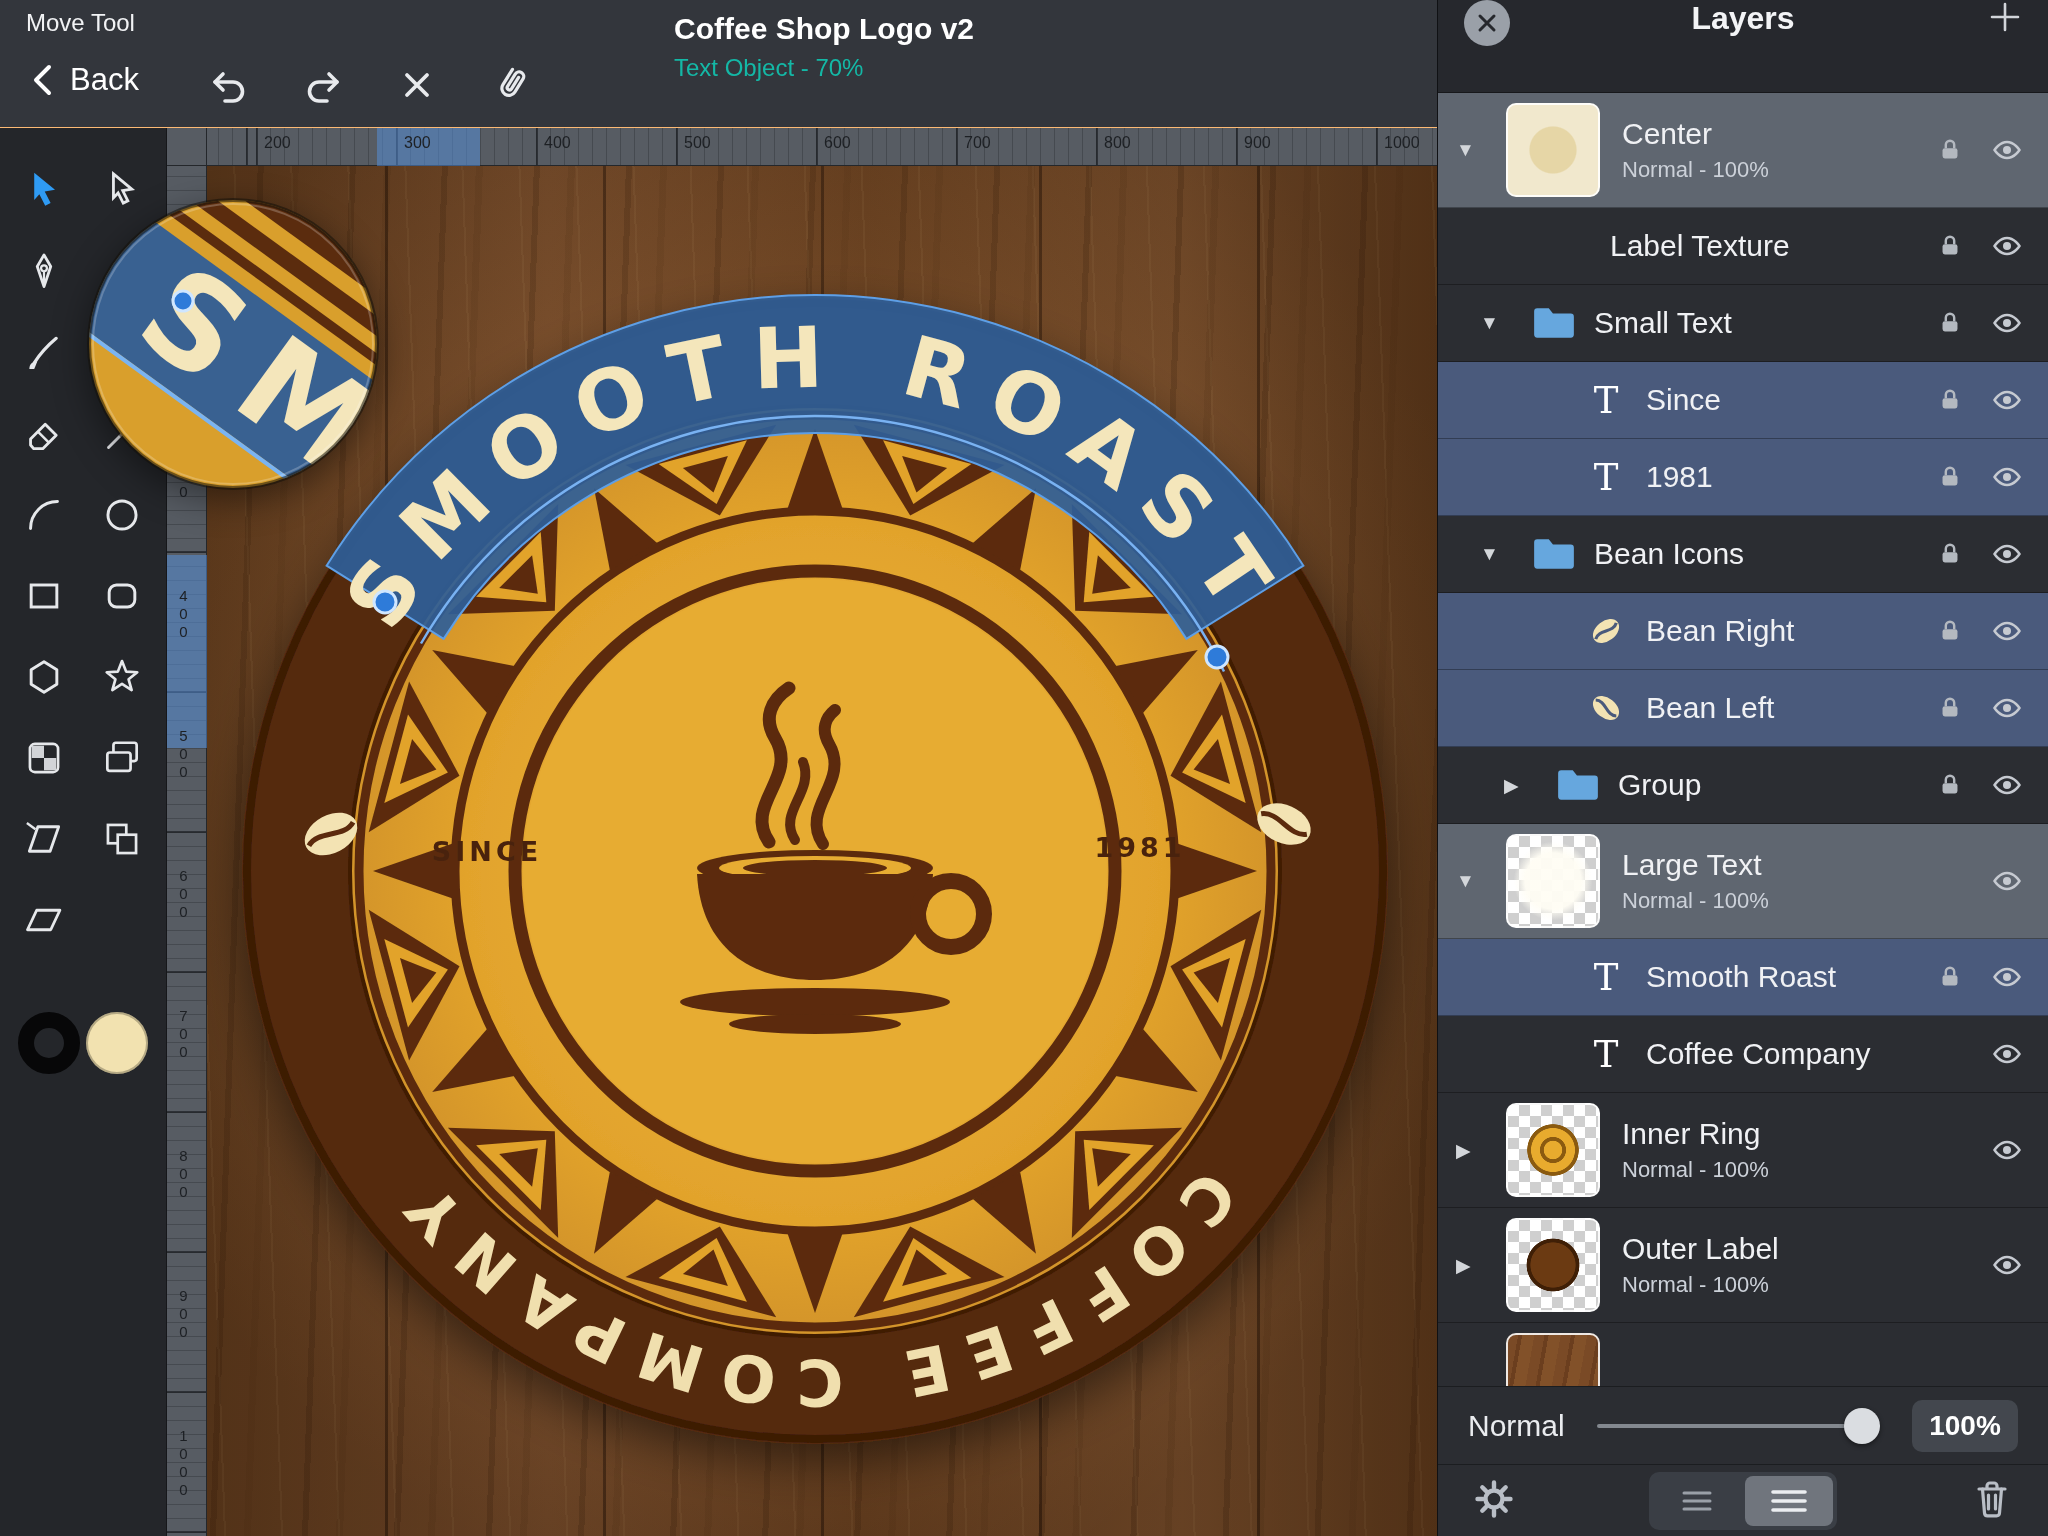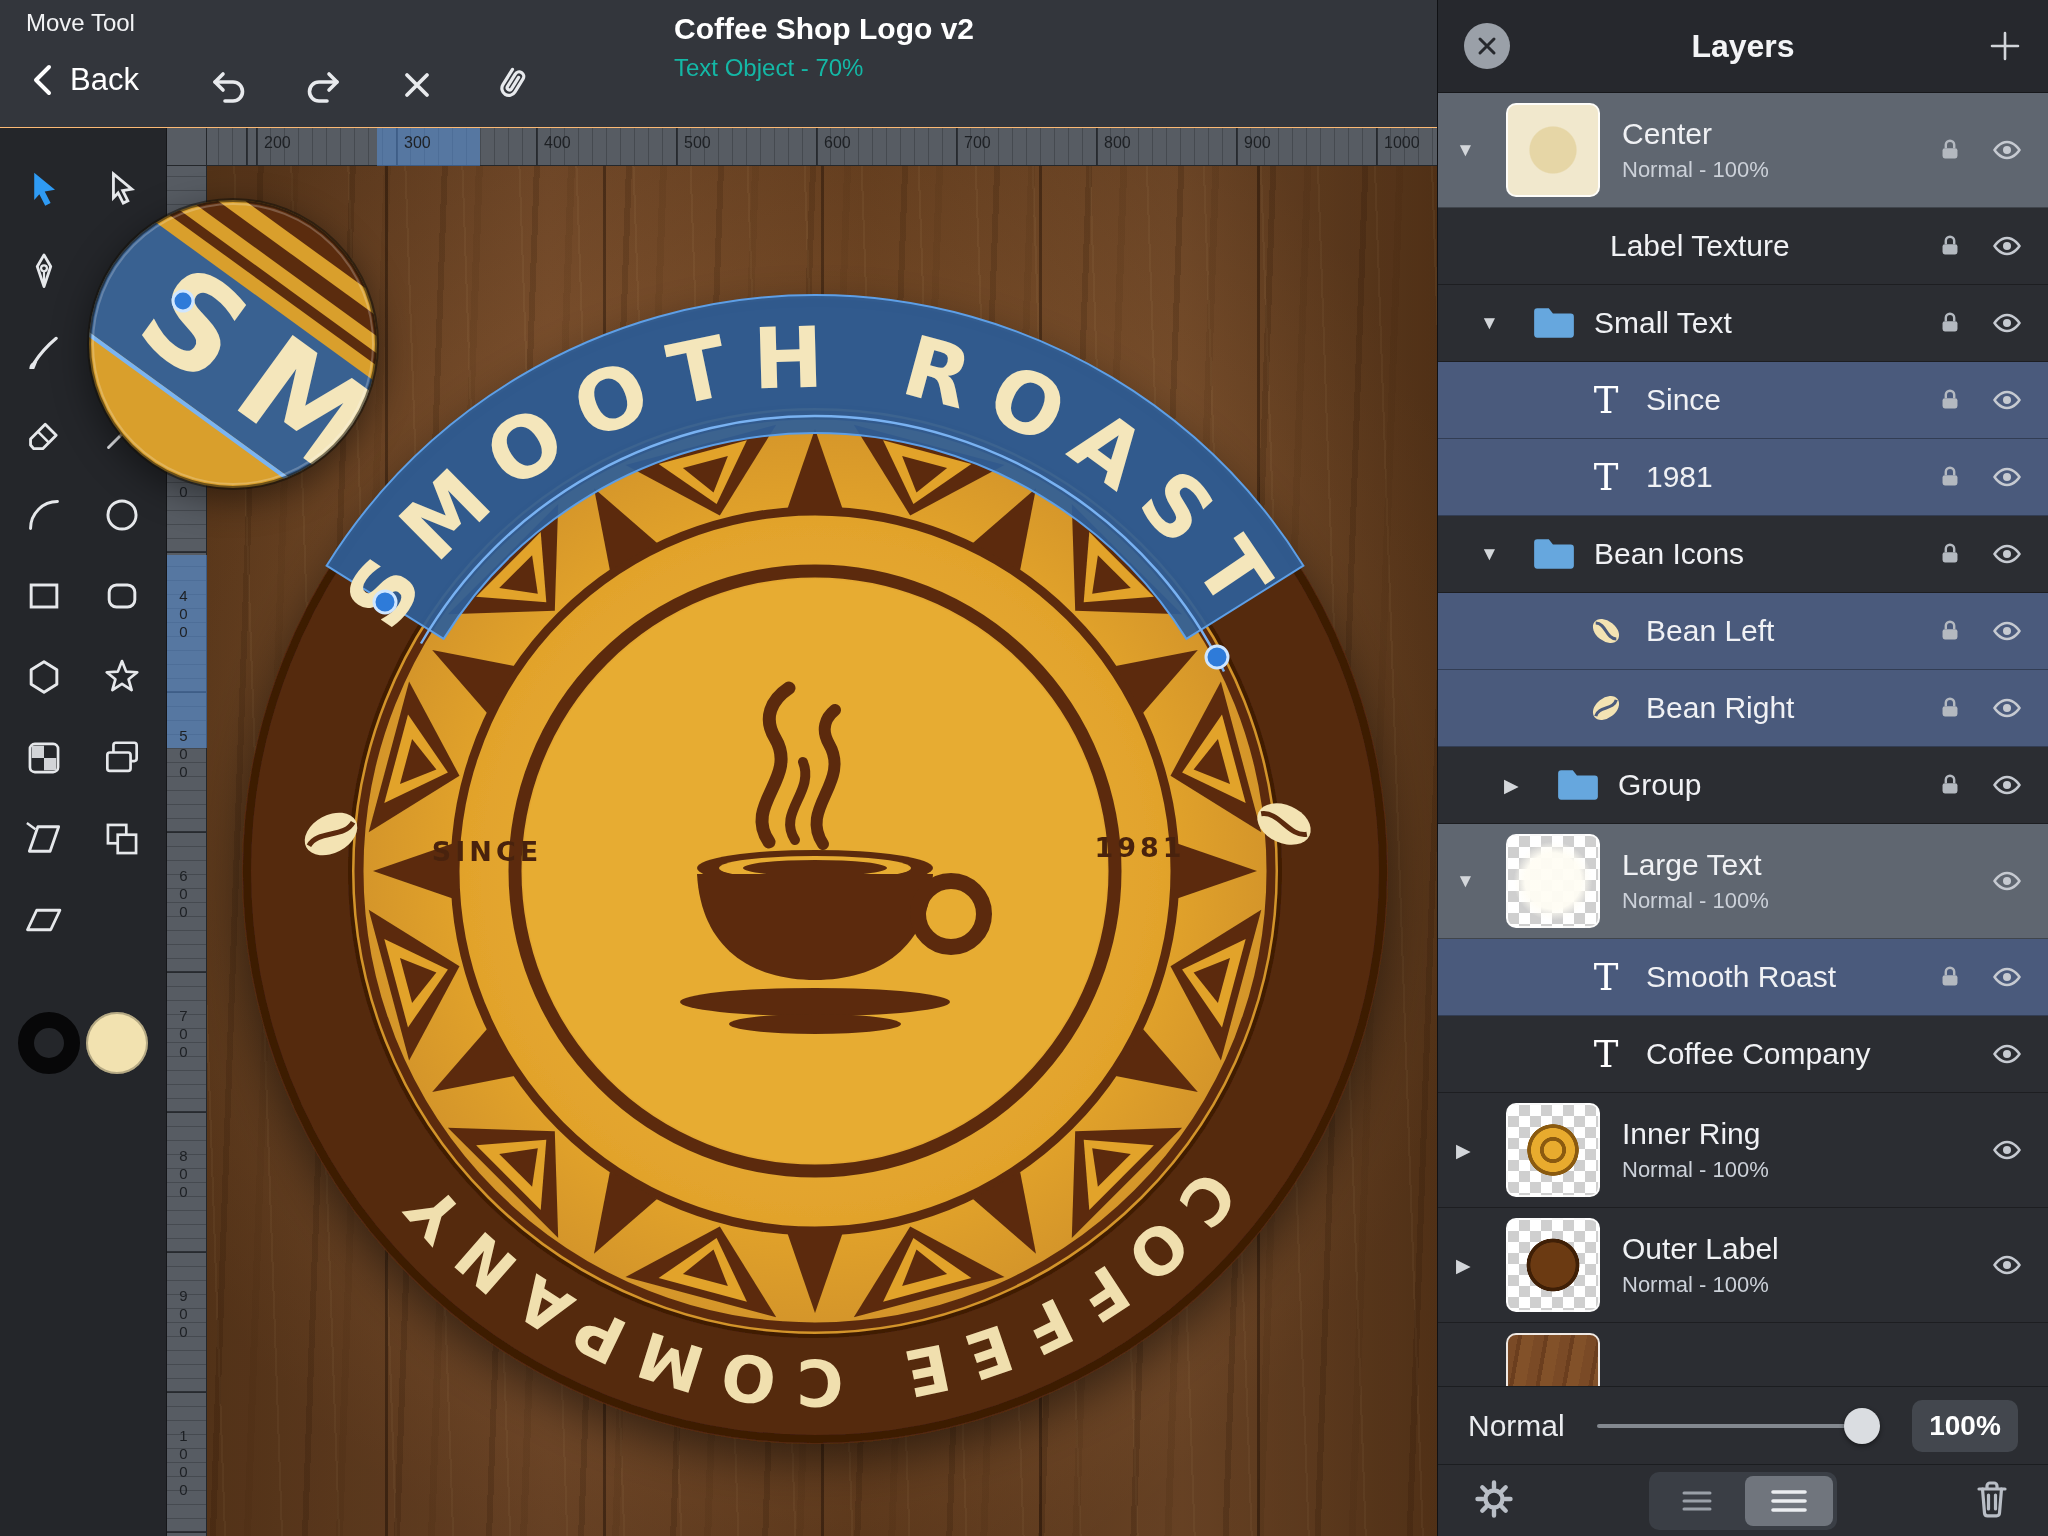--- a/index.html
+++ b/index.html
@@ -60,21 +60,21 @@
     border-right:1px solid #24272b;border-bottom:1px solid #24272b;}
   .hl-top{position:absolute;left:210px;top:0;width:103px;height:38px;background:rgba(86,146,224,.5);}
   .hl-left{position:absolute;left:0;top:389px;width:40px;height:193px;background:rgba(86,146,224,.5);}
 
   #loupe{position:absolute;left:86px;top:197px;width:294px;height:294px;z-index:8;
     filter:drop-shadow(0 10px 18px rgba(0,0,0,.45));}
 
   
   #layers-panel{position:absolute;right:0;top:0;width:611px;height:1536px;background:#2b2d32;z-index:6;
     display:flex;flex-direction:column;border-left:1px solid #101114;}
-  .lp-header{height:93px;flex:none;display:flex;align-items:center;position:relative;
+  .lp-header{height:93px;flex:none;display:flex;align-items:flex-start;position:relative;
     background:#26282d;border-bottom:1px solid #17181b;}
   .lp-title{position:absolute;left:0;right:0;text-align:center;font-size:32px;font-weight:bold;color:#f3f4f6;}
   .lp-close{width:46px;height:46px;border-radius:50%;background:#9aa0a8;margin-left:26px;z-index:1;
     display:flex;align-items:center;justify-content:center;}
   .lp-add{margin-left:auto;margin-right:26px;z-index:1;display:flex;}
   #layer-rows{flex:1;overflow:hidden;}
   .lrow{height:77px;flex:none;display:flex;align-items:center;padding:0 26px 0 18px;
     border-bottom:1px solid rgba(0,0,0,.32);}
   .lrow.big{height:115px;}
   .sel-gray{background:#5f6670;}
@@ -587,52 +587,52 @@
             <svg width="30" height="30" viewBox="0 0 30 30">
               <path d="M15 7C7.5 7 2.5 15 2.5 15S7.5 23 15 23s12.5-8 12.5-8S22.5 7 15 7z" fill="none" stroke="#c6cad1" stroke-width="2.4"></path>
               <circle cx="15" cy="15" r="4" fill="#c6cad1"></circle>
             </svg>
           </span>
         </div>
         <div class="lrow sel-blue">
           <span class="disc" style="margin-left:76px"></span>
           <span class="licon">
             <svg width="46" height="46" viewBox="0 0 44 44">
+              <g transform="rotate(-38 22 22)">
+                <ellipse cx="22" cy="22" rx="14" ry="9.5" fill="#f3e3b3"></ellipse>
+                <path d="M9.5 22c8-6 17 6 25 0" fill="none" stroke="#4a5a7c" stroke-width="3"></path>
+              </g>
+            </svg>
+          </span>
+          <span class="lname-wrap">
+            <span class="lname">Bean Right</span>
+          </span>
+          <span class="rgt">
+            <svg width="28" height="28" viewBox="0 0 30 30">
+              <rect x="7" y="13" width="16" height="11" rx="2.5" fill="#b4b9c0"></rect>
+              <path d="M10.5 13V9.5a4.5 4.5 0 0 1 9 0V13" fill="none" stroke="#b4b9c0" stroke-width="2.6"></path>
+            </svg>
+            <svg width="30" height="30" viewBox="0 0 30 30">
+              <path d="M15 7C7.5 7 2.5 15 2.5 15S7.5 23 15 23s12.5-8 12.5-8S22.5 7 15 7z" fill="none" stroke="#c6cad1" stroke-width="2.4"></path>
+              <circle cx="15" cy="15" r="4" fill="#c6cad1"></circle>
+            </svg>
+          </span>
+        </div>
+        <div class="lrow sel-blue">
+          <span class="disc" style="margin-left:76px"></span>
+          <span class="licon">
+            <svg width="46" height="46" viewBox="0 0 44 44">
               <g transform="rotate(38 22 22)">
                 <ellipse cx="22" cy="22" rx="14" ry="9.5" fill="#f3e3b3"></ellipse>
                 <path d="M9.5 22c8-6 17 6 25 0" fill="none" stroke="#4a5a7c" stroke-width="3"></path>
               </g>
             </svg>
           </span>
           <span class="lname-wrap">
             <span class="lname">Bean Left</span>
-          </span>
-          <span class="rgt">
-            <svg width="28" height="28" viewBox="0 0 30 30">
-              <rect x="7" y="13" width="16" height="11" rx="2.5" fill="#b4b9c0"></rect>
-              <path d="M10.5 13V9.5a4.5 4.5 0 0 1 9 0V13" fill="none" stroke="#b4b9c0" stroke-width="2.6"></path>
-            </svg>
-            <svg width="30" height="30" viewBox="0 0 30 30">
-              <path d="M15 7C7.5 7 2.5 15 2.5 15S7.5 23 15 23s12.5-8 12.5-8S22.5 7 15 7z" fill="none" stroke="#c6cad1" stroke-width="2.4"></path>
-              <circle cx="15" cy="15" r="4" fill="#c6cad1"></circle>
-            </svg>
-          </span>
-        </div>
-        <div class="lrow sel-blue">
-          <span class="disc" style="margin-left:76px"></span>
-          <span class="licon">
-            <svg width="46" height="46" viewBox="0 0 44 44">
-              <g transform="rotate(-38 22 22)">
-                <ellipse cx="22" cy="22" rx="14" ry="9.5" fill="#f3e3b3"></ellipse>
-                <path d="M9.5 22c8-6 17 6 25 0" fill="none" stroke="#4a5a7c" stroke-width="3"></path>
-              </g>
-            </svg>
-          </span>
-          <span class="lname-wrap">
-            <span class="lname">Bean Right</span>
           </span>
           <span class="rgt">
             <svg width="28" height="28" viewBox="0 0 30 30">
               <rect x="7" y="13" width="16" height="11" rx="2.5" fill="#b4b9c0"></rect>
               <path d="M10.5 13V9.5a4.5 4.5 0 0 1 9 0V13" fill="none" stroke="#b4b9c0" stroke-width="2.6"></path>
             </svg>
             <svg width="30" height="30" viewBox="0 0 30 30">
               <path d="M15 7C7.5 7 2.5 15 2.5 15S7.5 23 15 23s12.5-8 12.5-8S22.5 7 15 7z" fill="none" stroke="#c6cad1" stroke-width="2.4"></path>
               <circle cx="15" cy="15" r="4" fill="#c6cad1"></circle>
             </svg>

